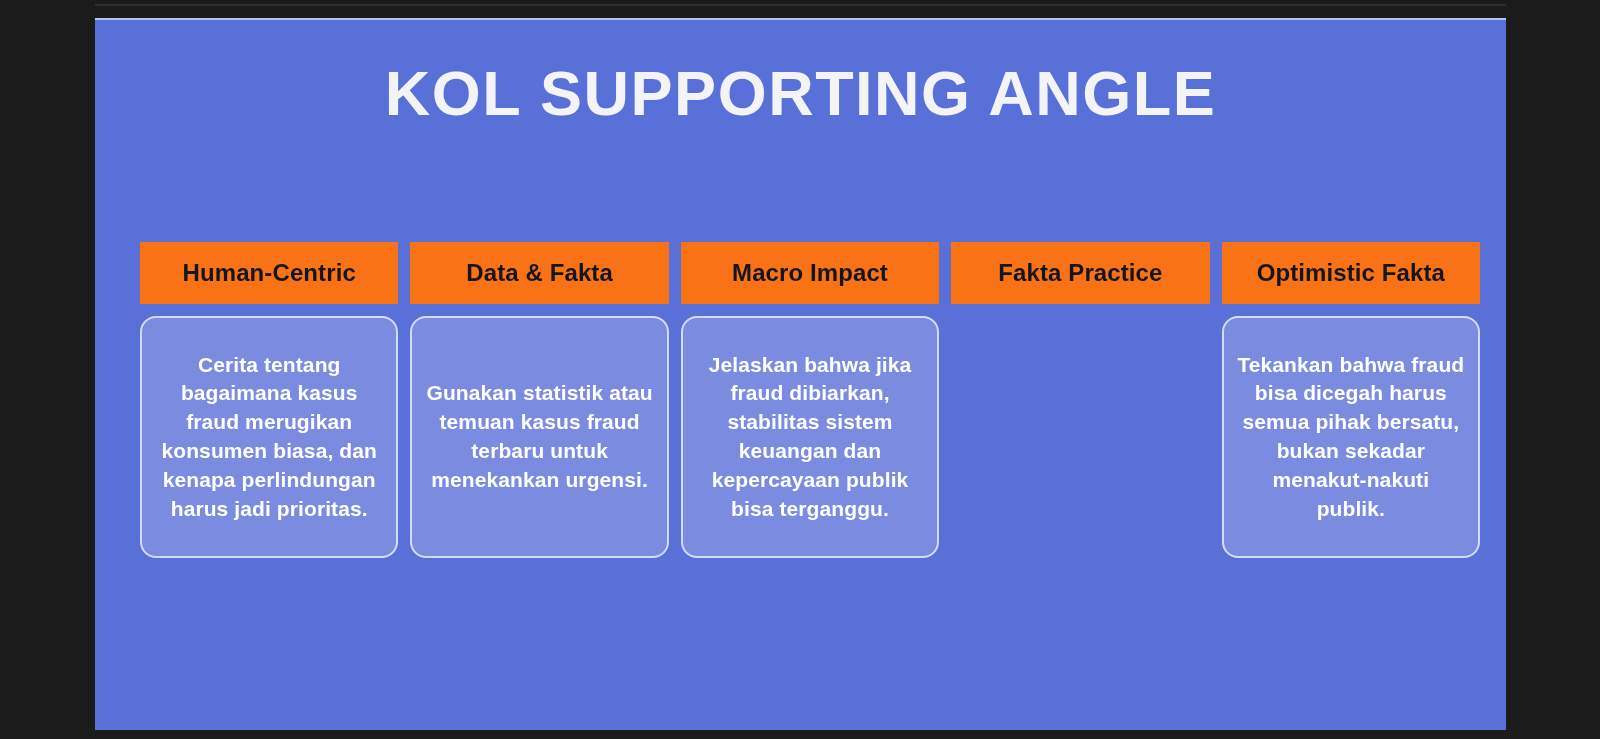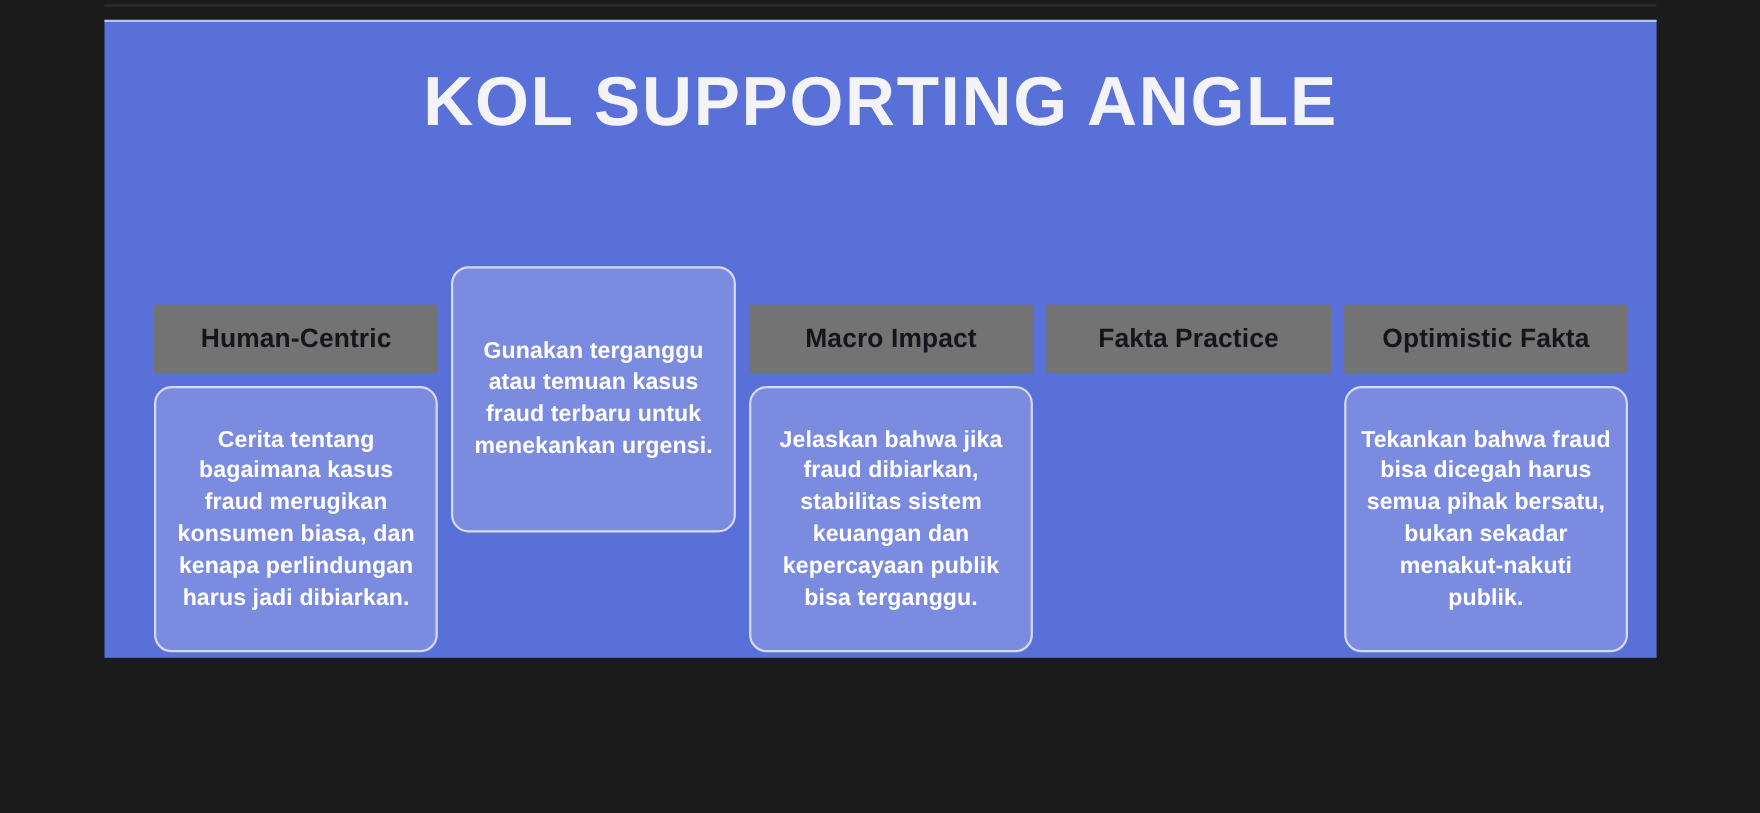--- a/index.html
+++ b/index.html
@@ -29,21 +29,21 @@
     width: 1411px;
     height: 2px;
     background: #2e2e2e;
   }
 
   .slide {
     position: absolute;
     left: 95px;
     top: 18px;
     width: 1411px;
-    height: 580px;
+    height: 712px;
     background: #5870d8;
     box-sizing: border-box;
     border-top: 2px solid #b9c1ee;
   }
 
   .slide-title {
     position: absolute;
     left: 0;
     top: 40px;
     width: 1411px;
@@ -68,27 +68,26 @@
   .column {
     flex: 1 1 0;
     display: flex;
     flex-direction: column;
     gap: 12px;
     min-width: 0;
   }
 
   .col-header {
     height: 62px;
-    background: #737373;
+    background: #f97316;
     display: flex;
     align-items: center;
     justify-content: center;
     box-sizing: border-box;
     padding: 16px 6px;
-    margin-top: 35px;
   }
   .col-header-label {
     color: #15161c;
     font-size: 24px;
     font-weight: bold;
     letter-spacing: 0.1px;
     text-align: center;
     white-space: nowrap;
   }
 
@@ -123,27 +122,30 @@
 
     <div class="slide-title">KOL SUPPORTING ANGLE</div>
 
     <div class="columns">
 
       <div class="column">
         <div class="col-header">
           <span class="col-header-label">Human-Centric</span>
         </div>
         <div class="col-body">
-          <span class="col-body-text">Cerita tentang bagaimana kasus fraud merugikan konsumen biasa, dan kenapa perlindungan harus jadi dibiarkan.</span>
+          <span class="col-body-text">Cerita tentang bagaimana kasus fraud merugikan konsumen biasa, dan kenapa perlindungan harus jadi prioritas.</span>
         </div>
       </div>
 
       <div class="column">
+        <div class="col-header">
+          <span class="col-header-label">Data &amp; Fakta</span>
+        </div>
         <div class="col-body">
-          <span class="col-body-text">Gunakan terganggu atau temuan kasus fraud terbaru untuk menekankan urgensi.</span>
+          <span class="col-body-text">Gunakan statistik atau temuan kasus fraud terbaru untuk menekankan urgensi.</span>
         </div>
       </div>
 
       <div class="column">
         <div class="col-header">
           <span class="col-header-label">Macro Impact</span>
         </div>
         <div class="col-body">
           <span class="col-body-text">Jelaskan bahwa jika fraud dibiarkan, stabilitas sistem keuangan dan kepercayaan publik bisa terganggu.</span>
         </div>

